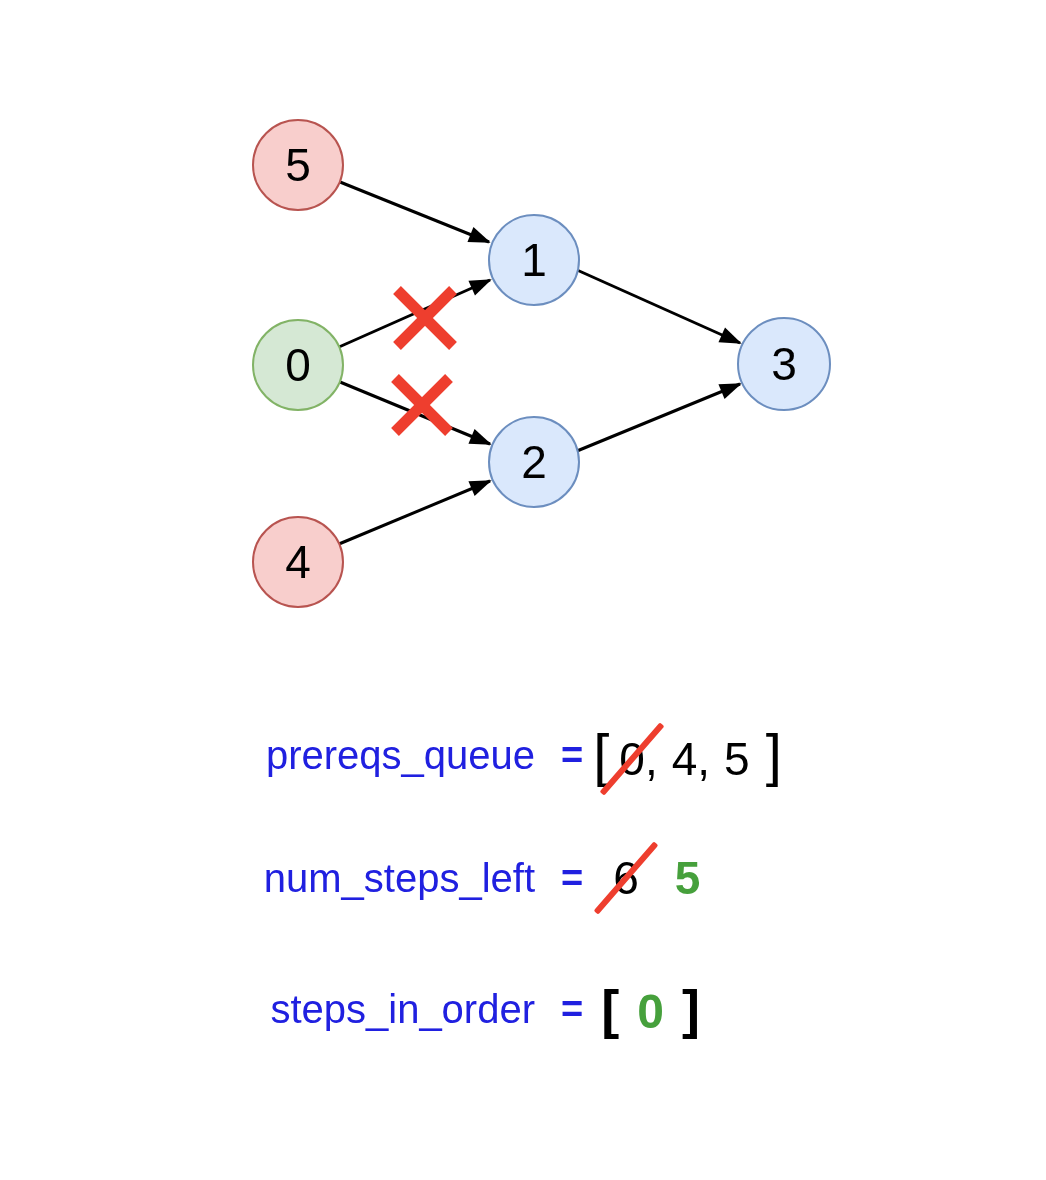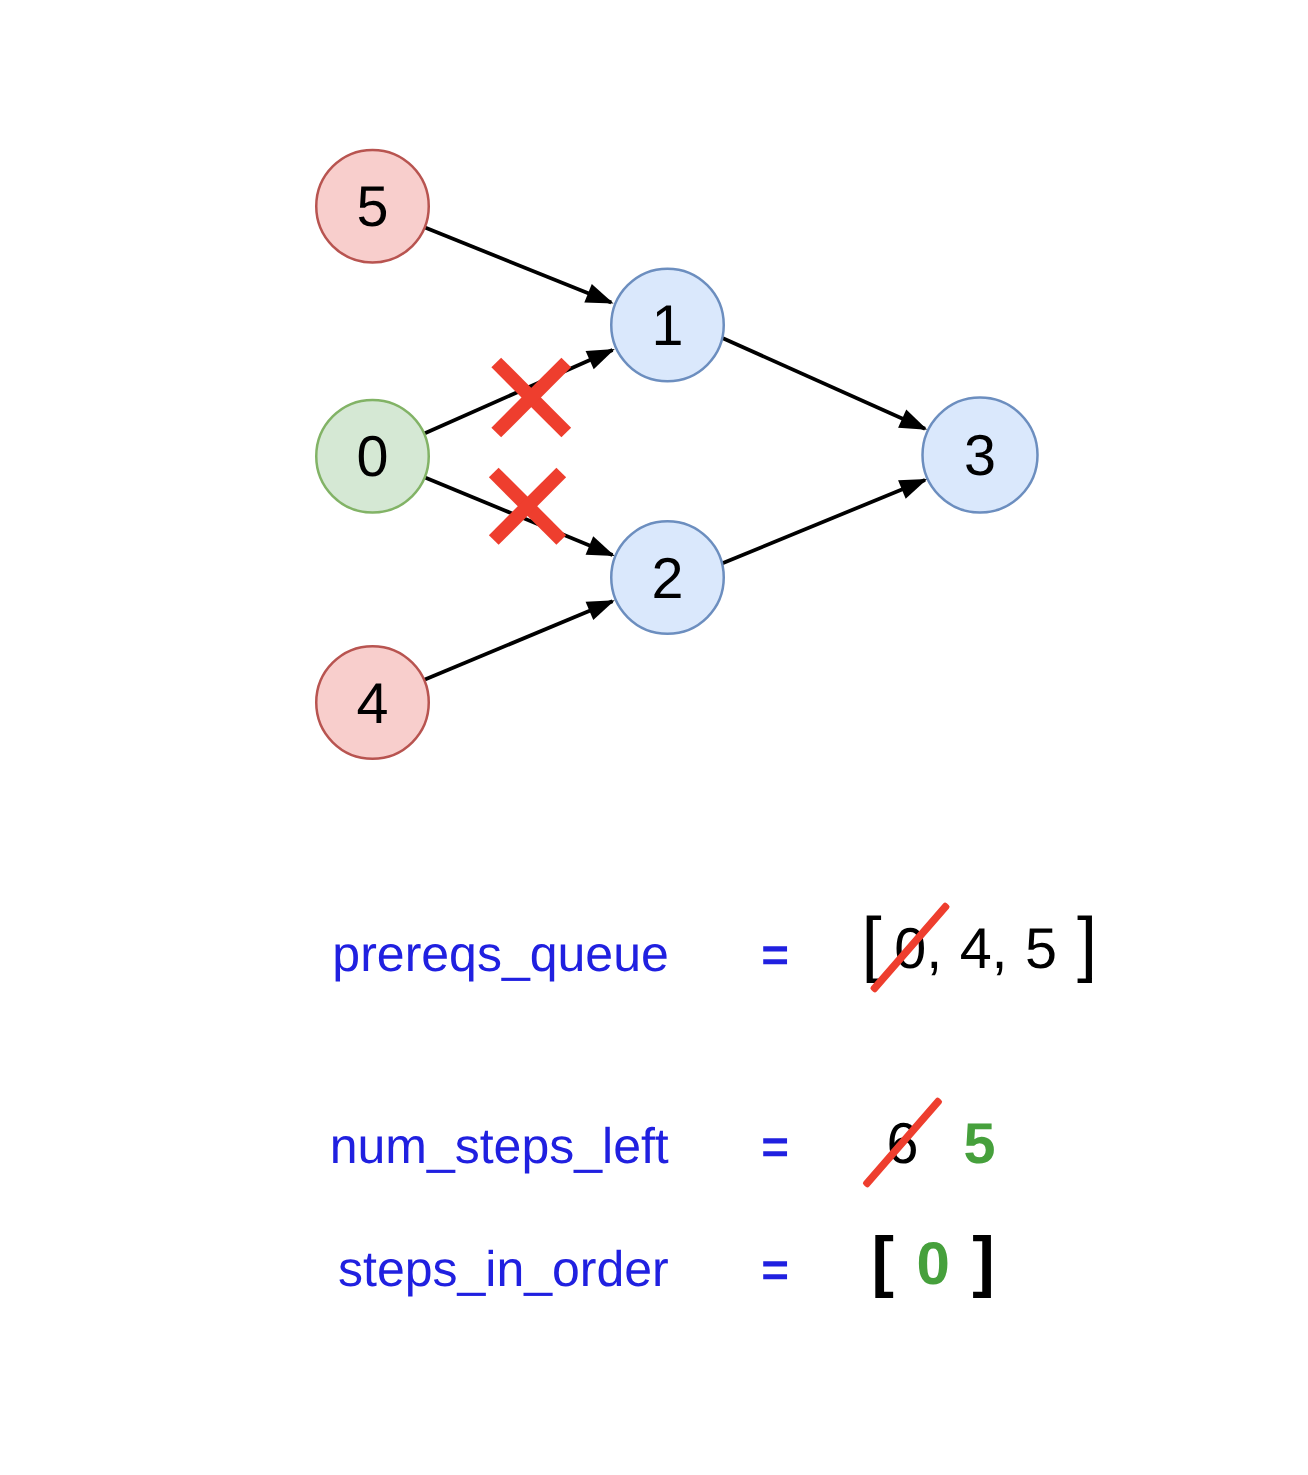--- a/index.html
+++ b/index.html
@@ -41,24 +41,23 @@
   .cross {
     stroke: var(--cross-red);
     stroke-width: 11;
     fill: none;
   }
   
   .var-row {
     position: absolute;
     left: 258px;
     display: flex;
-    align-items: flex-end;
+    align-items: center;
     white-space: nowrap;
     line-height: 1;
-    gap: 48px;
   }
   .var-label {
     display: inline-block;
     width: 277px;
     text-align: right;
     color: var(--label-blue);
     font-size: 40px;
   }
   .var-eq {
     margin-left: 26px;
@@ -155,21 +154,21 @@
       <span class="bracket">[</span>
       <span class="slashed gap-sm">0</span>
       <span class="sep">,</span>
       <span>4</span>
       <span class="sep">,</span>
       <span>5</span>
       <span class="bracket gap-close">]</span>
     </span>
   </div>
 
-  <div class="var-row" id="row-num-steps-left" style="top:891px;">
+  <div class="var-row" id="row-num-steps-left" style="top:855px;">
     <span class="var-label">num_steps_left</span>
     <span class="var-eq">=</span>
     <span class="var-value">
       <span class="slashed">6</span>
       <span class="green-val gap-lg">5</span>
     </span>
   </div>
 
   <div class="var-row" id="row-steps-in-order" style="top:982px;">
     <span class="var-label">steps_in_order</span>

